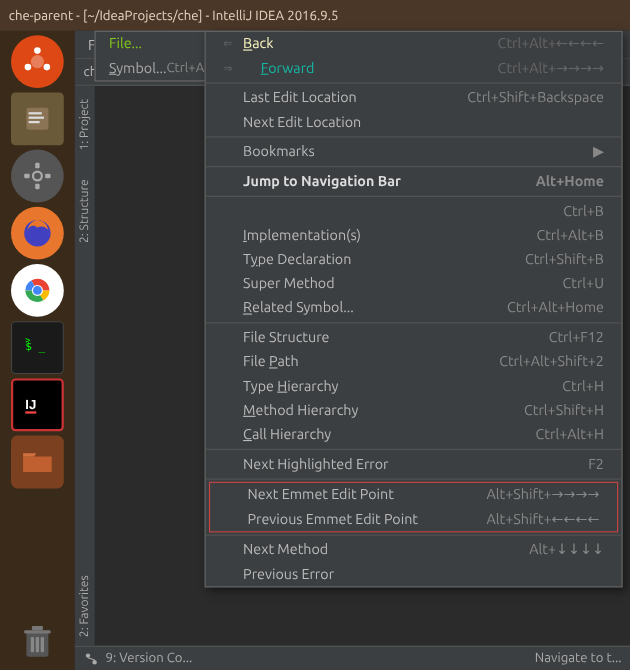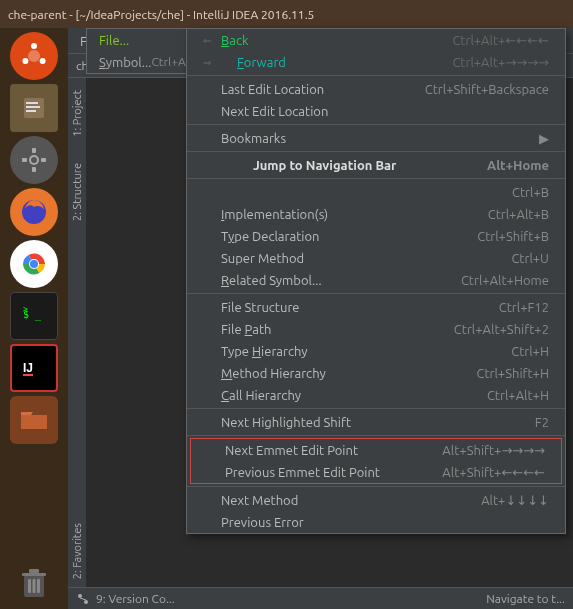--- a/index.html
+++ b/index.html
@@ -112,21 +112,20 @@
     }
 
     .submenu-item.disabled {
       color: #666;
       cursor: default;
     }
 
     .submenu-item.bold-item {
       font-weight: bold;
       color: #ddd;
-      gap: 32px;
     }
 
     .item-label {
       flex: 1;
     }
 
     .item-shortcut {
       color: #888;
       font-size: 13px;
       margin-left: 20px;
@@ -146,21 +145,21 @@
       align-items: center;
       padding: 0 8px;
       color: #aaa;
       font-size: 12px;
     }
   </style>
 </head>
 <body>
 
 <div class="title-bar">
-  <span>che-parent - [~/IdeaProjects/che] - IntelliJ IDEA 2016.11.5</span>
+  <span>che-parent - [~/IdeaProjects/che] - IntelliJ IDEA 2016.9.5</span>
 </div>
 
 <div class="left-sidebar">
   <div class="app-icon icon-ubuntu">
     <svg width="32" height="32" viewBox="0 0 32 32">
       <circle cx="16" cy="16" r="15" fill="#dd4814"></circle>
       <circle cx="16" cy="16" r="6" fill="white" opacity="0.3"></circle>
       <circle cx="16" cy="6" r="3" fill="white"></circle>
       <circle cx="24.6" cy="21" r="3" fill="white"></circle>
       <circle cx="7.4" cy="21" r="3" fill="white"></circle>
@@ -285,21 +284,21 @@
         <span><span style="text-decoration:underline;">S</span>ymbol...</span>
         <span style="color:#888; font-size:12px;">Ctrl+Alt+Shift+N</span>
       </div>
     </div>
   </div>
 
   <div style="position:absolute; left:118px; top:0; background:#3c3f41; border:1px solid #666; width:380px; z-index:200; box-shadow:3px 3px 8px rgba(0,0,0,0.5);">
 
     <div class="submenu-item disabled">
       <span style="color:#666; width:14px; font-size:10px;">⇐</span>
-      <span class="item-label" style="color:#22c55e; margin-left:4px;"><span style="text-decoration:underline;">B</span>ack</span>
+      <span class="item-label" style="color:#fef9c3; margin-left:4px;"><span style="text-decoration:underline;">B</span>ack</span>
       <span class="item-shortcut" style="color:#666;">Ctrl+Alt+←←←←</span>
     </div>
 
     <div class="submenu-item disabled">
       <span style="color:#666; width:14px; font-size:10px;">⇒</span>
       <span class="item-label" style="color:#14b8a6; margin-left:20px;"><span style="text-decoration:underline;">F</span>orward</span>
       <span class="item-shortcut" style="color:#666;">Ctrl+Alt+→→→→</span>
     </div>
 
     <div style="border-top:1px solid #555; margin:2px 0; height:1px;"></div>
@@ -392,21 +391,21 @@
     <div class="submenu-item">
       <span style="width:14px;"></span>
       <span class="item-label" style="margin-left:4px;"><span style="text-decoration:underline;">C</span>all Hierarchy</span>
       <span class="item-shortcut">Ctrl+Alt+H</span>
     </div>
 
     <div style="border-top:1px solid #555; margin:2px 0; height:1px;"></div>
 
     <div class="submenu-item">
       <span style="width:14px;"></span>
-      <span class="item-label" style="margin-left:4px;">Next Highlighted Shift</span>
+      <span class="item-label" style="margin-left:4px;">Next Highlighted Error</span>
       <span class="item-shortcut">F2</span>
     </div>
 
 
     <div style="border-top:1px solid #555; margin:2px 0; height:1px;"></div>
 
     <div style="border:1px solid #cc4444; margin:1px 3px;">
       <div class="submenu-item" style="margin:0;">
         <span style="width:14px;"></span>
         <span class="item-label" style="margin-left:4px;">Next Emmet Edit Point</span>

